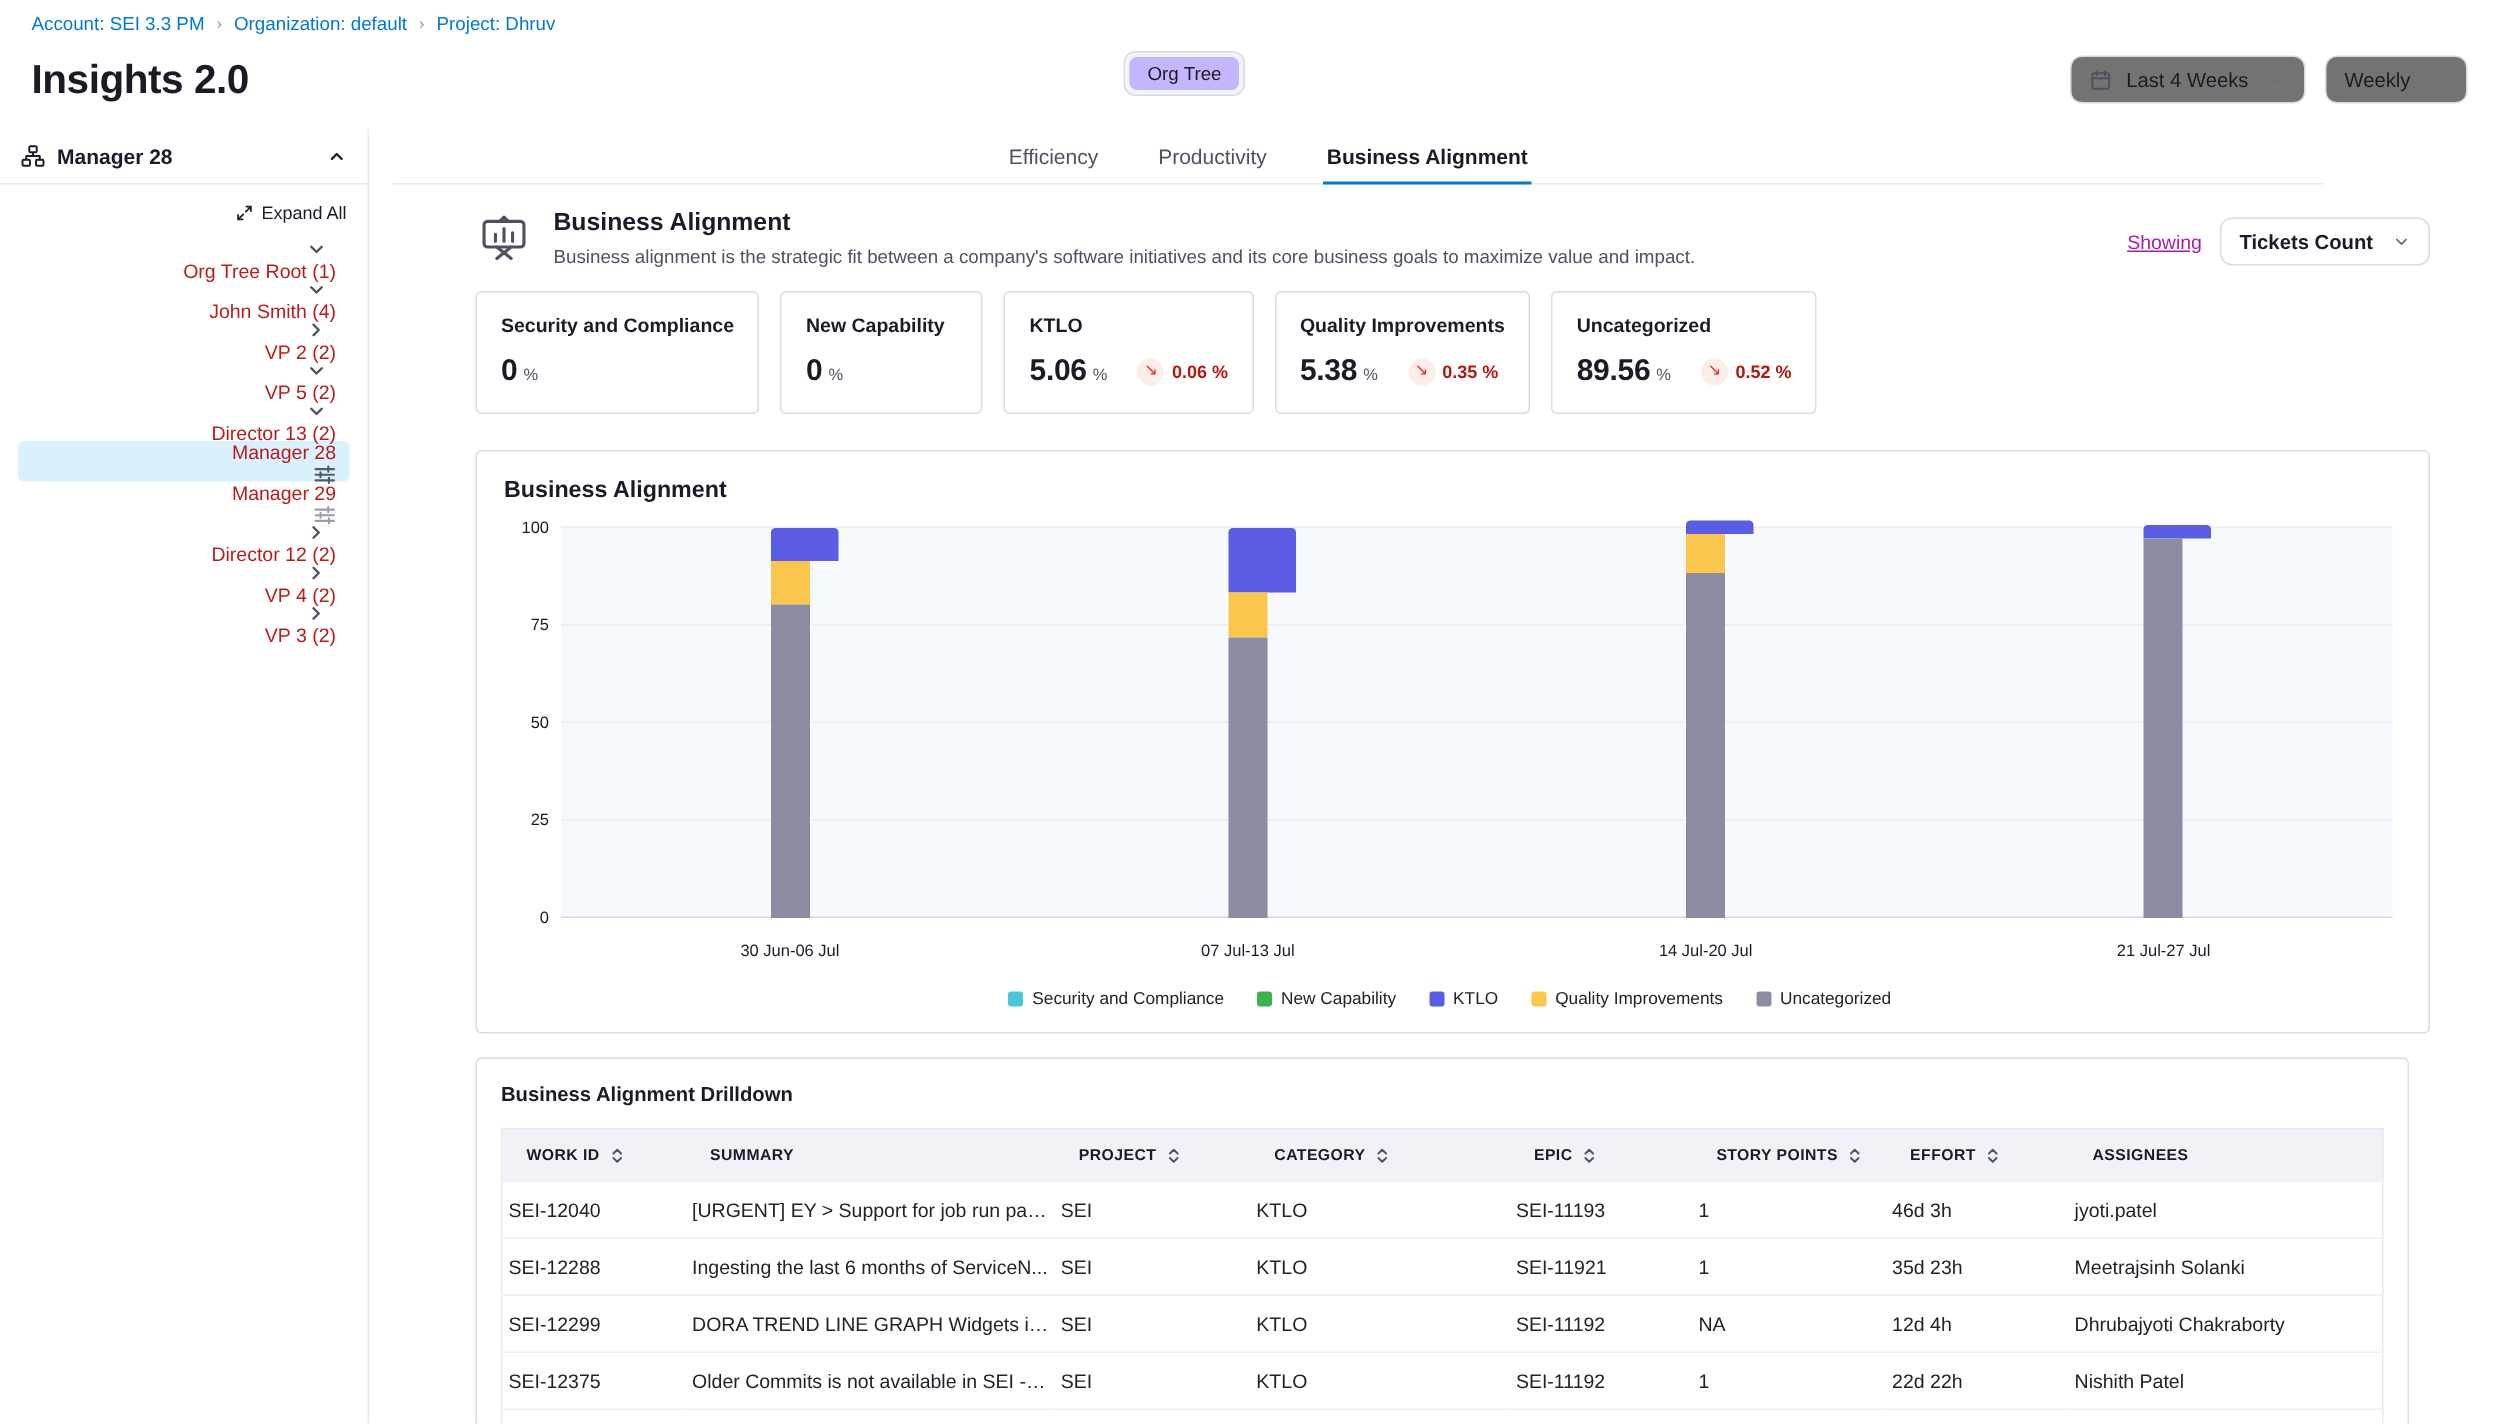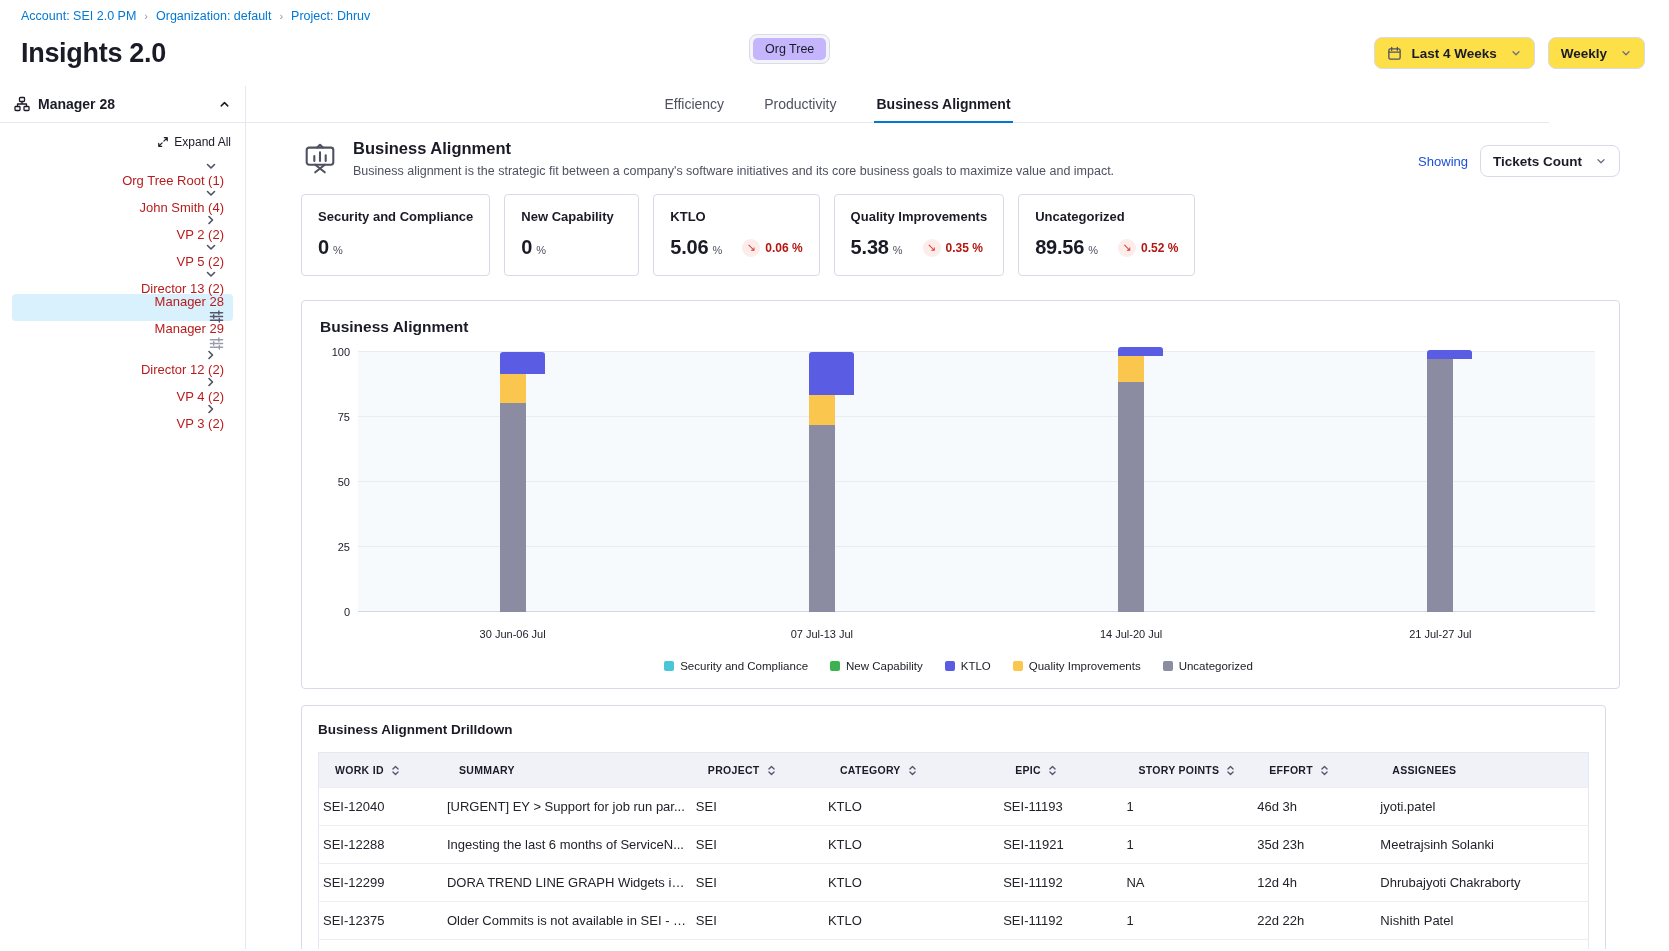--- a/index.html
+++ b/index.html
@@ -22,27 +22,27 @@
     position:absolute; left:728px; top:2px;
     background:#f3f3fa; border:1px solid #d9dae5; border-radius:8px; padding:3px;
   }
   .orgtree-btn .inner {
     background:#c4b5fd; border-radius:5px; padding:4px 12px;
     font-size:12.5px; font-weight:500; color:#1b1b28;
   }
   .header-controls { margin-left:auto; display:flex; gap:13px; }
   .dropdown {
     height:32px; display:flex; align-items:center; gap:9px; padding:0 12px;
-    border:1px solid #d9dae5; border-radius:8px; background:#fde047;
-    font-size:13.5px; font-weight:700; color:#1b1b28; cursor:pointer;
+    border:1px solid #d9dae5; border-radius:8px; background:#737373;
+    font-size:13.5px; font-weight:400; color:#1b1b28; cursor:pointer;
   }
   .dropdown .chev { margin-left:4px; }
 
   
-  .app { display:flex; margin-top:12px; height:calc(951px - 88px); }
+  .app { display:flex; margin-top:12px; height:calc(951px - 88px);gap:16px; }
   .sidebar { width:246px; border-right:1px solid #e6e7f0; flex:none; }
   .main { flex:1; min-width:0; overflow:hidden; }
 
   
   .side-head {
     height:37px; display:flex; align-items:center; gap:8px; padding:0 14px;
     border-bottom:1px solid #e6e7f0; font-size:14px; font-weight:700;
   }
   .side-head .collapse { margin-left:auto; cursor:pointer; }
   .search-wrap { position:relative; margin:16px 12px 0 12px; }
@@ -79,21 +79,21 @@
   .tab.active { color:#1b1b28; font-weight:700; border-bottom:2px solid #0278d5; }
 
   
   .content { padding:16px 49px 0 55px; }
   .section-head { display:flex; align-items:flex-start; }
   .section-icon { margin-top:1px; }
   .section-titles { margin-left:14px; }
   .section-title { font-size:16.5px; font-weight:700; }
   .section-desc { font-size:12.5px; color:#4f5162; margin-top:6px; }
   .showing { margin-left:auto; display:flex; align-items:center; gap:12px; margin-top:6px; }
-  .showing-label { font-size:13px; color:#1d4ed8; }
+  .showing-label { font-size:13px; color:#a21caf;text-decoration:underline; }
   .showing .dropdown { font-weight:600; background:#fff; }
 
   
   .stats { display:flex; gap:14px; margin-top:16px; }
   .stat-card {
     border:1px solid #d9dae5; border-radius:4px; background:#fff;
     padding:14px 16px 16px 16px; min-width:135px;
   }
   .stat-title { font-size:13px; font-weight:700; }
   .stat-value-row { display:flex; align-items:center; margin-top:12px; gap:4px; }
@@ -150,21 +150,21 @@
     font-size:13px; color:#22222a; padding:11px 4px; white-space:nowrap;
     overflow:hidden; text-overflow:ellipsis; border-top:1px solid #ededf4;
   }
   table.drill tbody tr { background:#fff; }
 </style>
 </head>
 <body>
 
 <div class="top">
   <div class="breadcrumb" id="breadcrumb">
-      <span class="crumb">Account: SEI 2.0 PM</span>
+      <span class="crumb">Account: SEI 3.3 PM</span>
       <span class="sep">›</span>
       <span class="crumb">Organization: default</span>
       <span class="sep">›</span>
       <span class="crumb">Project: Dhruv</span>
     </div>
   <div class="title-row">
     <div class="page-title">Insights 2.0</div>
     <div class="orgtree-btn">
       <div class="inner">Org Tree</div>
     </div>

